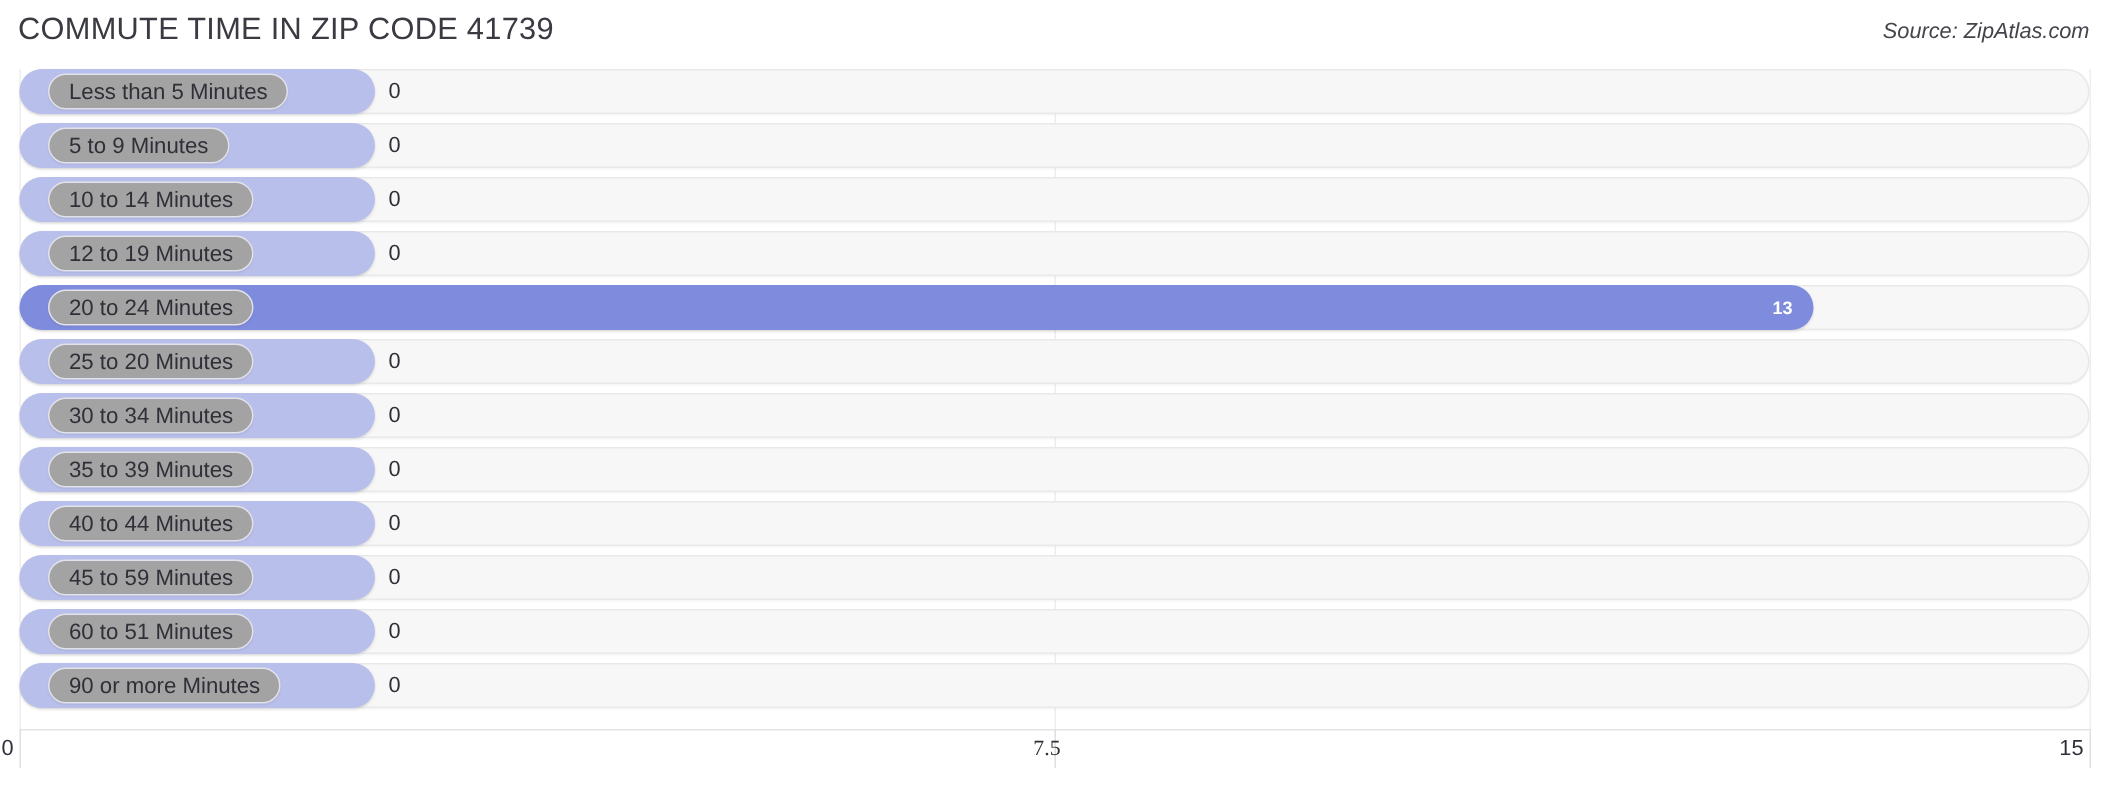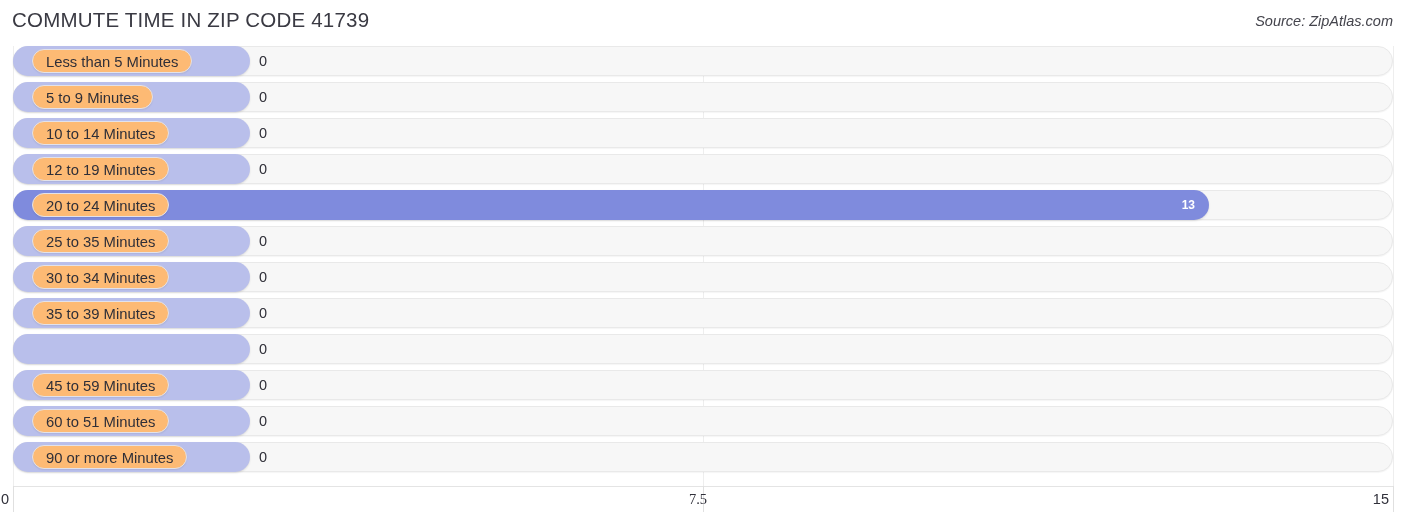--- a/index.html
+++ b/index.html
@@ -118,21 +118,21 @@
     font-size: 14.5px;
     color: #2f2f38;
   }
   .pill {
     position: absolute;
     left: 32px;
     top: 3px;
     height: 24px;
     line-height: 24px;
     padding: 0 13px;
-    background: #fdba74;
+    background: #a3a3a3;
     border: 1px solid #e2e2ea;
     border-radius: 12px;
     font-size: 14.8px;
     color: #2f2f38;
     white-space: nowrap;
     box-sizing: border-box;
     box-shadow: 0 1px 1.5px rgba(0,0,0,0.07);
   }
 
   
@@ -211,38 +211,39 @@
         <div class="track"></div>
         <div class="bar filled" style="width: 1196px;">
           <span class="bar-value-inside">13</span>
         </div>
         <div class="pill">20 to 24 Minutes</div>
       </div>
       <div class="row">
         <div class="track"></div>
         <div class="bar zero" style="width: 237px;"></div>
         <span class="bar-value-outside" style="left: 259px;">0</span>
-        <div class="pill">25 to 35 Minutes</div>
+        <div class="pill">25 to 20 Minutes</div>
       </div>
       <div class="row">
         <div class="track"></div>
         <div class="bar zero" style="width: 237px;"></div>
         <span class="bar-value-outside" style="left: 259px;">0</span>
         <div class="pill">30 to 34 Minutes</div>
       </div>
       <div class="row">
         <div class="track"></div>
         <div class="bar zero" style="width: 237px;"></div>
         <span class="bar-value-outside" style="left: 259px;">0</span>
         <div class="pill">35 to 39 Minutes</div>
       </div>
       <div class="row">
         <div class="track"></div>
         <div class="bar zero" style="width: 237px;"></div>
         <span class="bar-value-outside" style="left: 259px;">0</span>
+        <div class="pill">40 to 44 Minutes</div>
       </div>
       <div class="row">
         <div class="track"></div>
         <div class="bar zero" style="width: 237px;"></div>
         <span class="bar-value-outside" style="left: 259px;">0</span>
         <div class="pill">45 to 59 Minutes</div>
       </div>
       <div class="row">
         <div class="track"></div>
         <div class="bar zero" style="width: 237px;"></div>

